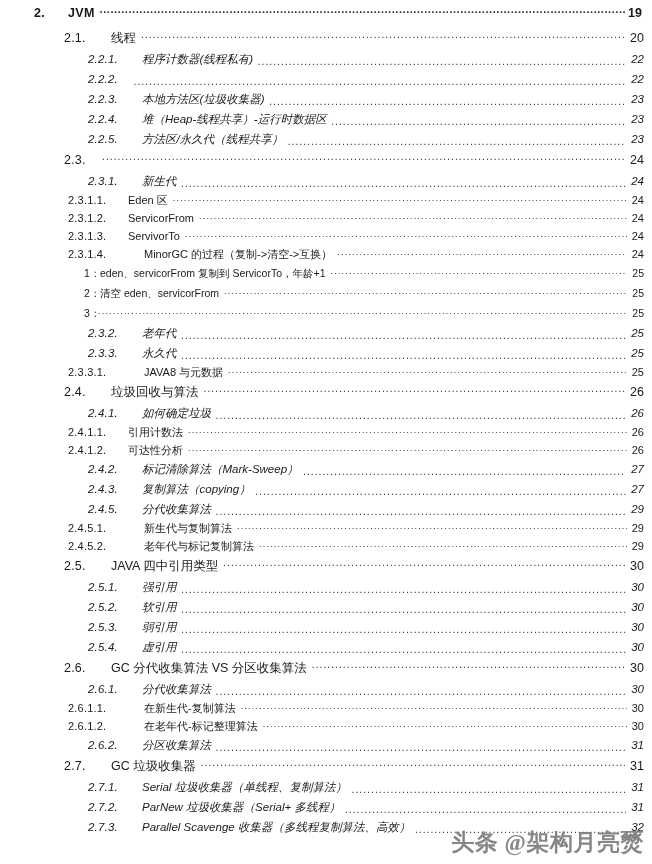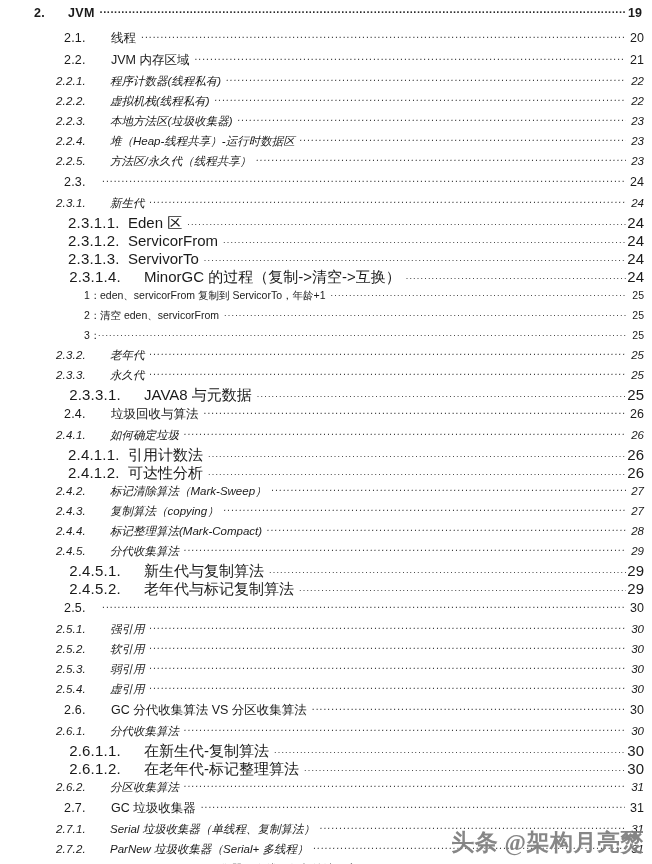--- a/index.html
+++ b/index.html
@@ -103,41 +103,42 @@
   .lvl2 .num { width: 38px; }
   .lvl2 .title { padding-left: 9px; }
   .lvl2 .page { min-width: 18px; }
 
   
   .lvl3 {
     font-size: 11.5px;
     font-style: italic;
     height: 20px;
     line-height: 20px;
-    padding-left: 56px;
+    padding-left: 88px;
+    align-items: flex-end;
   }
   .lvl3 .num { width: 46px; font-weight: normal; }
   .lvl3 .title { padding-left: 8px; }
   .lvl3 .page { min-width: 17px; }
 
   
   .lvl4 {
-    font-size: 15px;
+    font-size: 11px;
     font-style: normal;
     height: 18px;
     line-height: 18px;
     padding-left: 68px;
   }
   .lvl4 .num { width: 54px; }
   .lvl4 .title { padding-left: 6px; }
   .lvl4 .page { min-width: 16px; }
 
   
   .lvl4w { }
-  .lvl4w .num { width: 54px; text-align: center; }
+  .lvl4w .num { width: 54px; }
   .lvl4w .title { padding-left: 22px; text-align: center; }
 
   
   .lvl5 {
     font-size: 10.5px;
     font-style: normal;
     height: 20px;
     line-height: 20px;
     padding-left: 84px;
   }
@@ -175,35 +176,28 @@
       <span class="title">JVM</span>
       <span class="leader"></span>
       <span class="page">19</span>
     </div>
     <div class="toc-row lvl2">
       <span class="num">2.1.</span>
       <span class="title">线程</span>
       <span class="leader"></span>
       <span class="page">20</span>
     </div>
-    <div class="toc-row lvl2">
-      <span class="num">2.2.</span>
-      <span class="title">JVM 内存区域</span>
-      <span class="leader"></span>
-      <span class="page">21</span>
-    </div>
     <div class="toc-row lvl3">
       <span class="num">2.2.1.</span>
       <span class="title">程序计数器(线程私有)</span>
       <span class="leader"></span>
       <span class="page">22</span>
     </div>
     <div class="toc-row lvl3">
       <span class="num">2.2.2.</span>
-      <span class="title">虚拟机栈(线程私有)</span>
       <span class="leader"></span>
       <span class="page">22</span>
     </div>
     <div class="toc-row lvl3">
       <span class="num">2.2.3.</span>
       <span class="title">本地方法区(垃圾收集器)</span>
       <span class="leader"></span>
       <span class="page">23</span>
     </div>
     <div class="toc-row lvl3">
@@ -318,45 +312,40 @@
       <span class="leader"></span>
       <span class="page">27</span>
     </div>
     <div class="toc-row lvl3">
       <span class="num">2.4.3.</span>
       <span class="title">复制算法（copying）</span>
       <span class="leader"></span>
       <span class="page">27</span>
     </div>
     <div class="toc-row lvl3">
-      <span class="num">2.4.4.</span>
-      <span class="title">标记整理算法(Mark-Compact)</span>
-      <span class="leader"></span>
-      <span class="page">28</span>
-    </div>
-    <div class="toc-row lvl3">
       <span class="num">2.4.5.</span>
       <span class="title">分代收集算法</span>
       <span class="leader"></span>
       <span class="page">29</span>
     </div>
     <div class="toc-row lvl4 lvl4w">
       <span class="num">2.4.5.1.</span>
       <span class="title">新生代与复制算法</span>
       <span class="leader"></span>
       <span class="page">29</span>
     </div>
     <div class="toc-row lvl4 lvl4w">
       <span class="num">2.4.5.2.</span>
       <span class="title">老年代与标记复制算法</span>
       <span class="leader"></span>
       <span class="page">29</span>
     </div>
     <div class="toc-row lvl2">
       <span class="num">2.5.</span>
+      <span class="title">JAVA 四中引用类型</span>
       <span class="leader"></span>
       <span class="page">30</span>
     </div>
     <div class="toc-row lvl3">
       <span class="num">2.5.1.</span>
       <span class="title">强引用</span>
       <span class="leader"></span>
       <span class="page">30</span>
     </div>
     <div class="toc-row lvl3">

